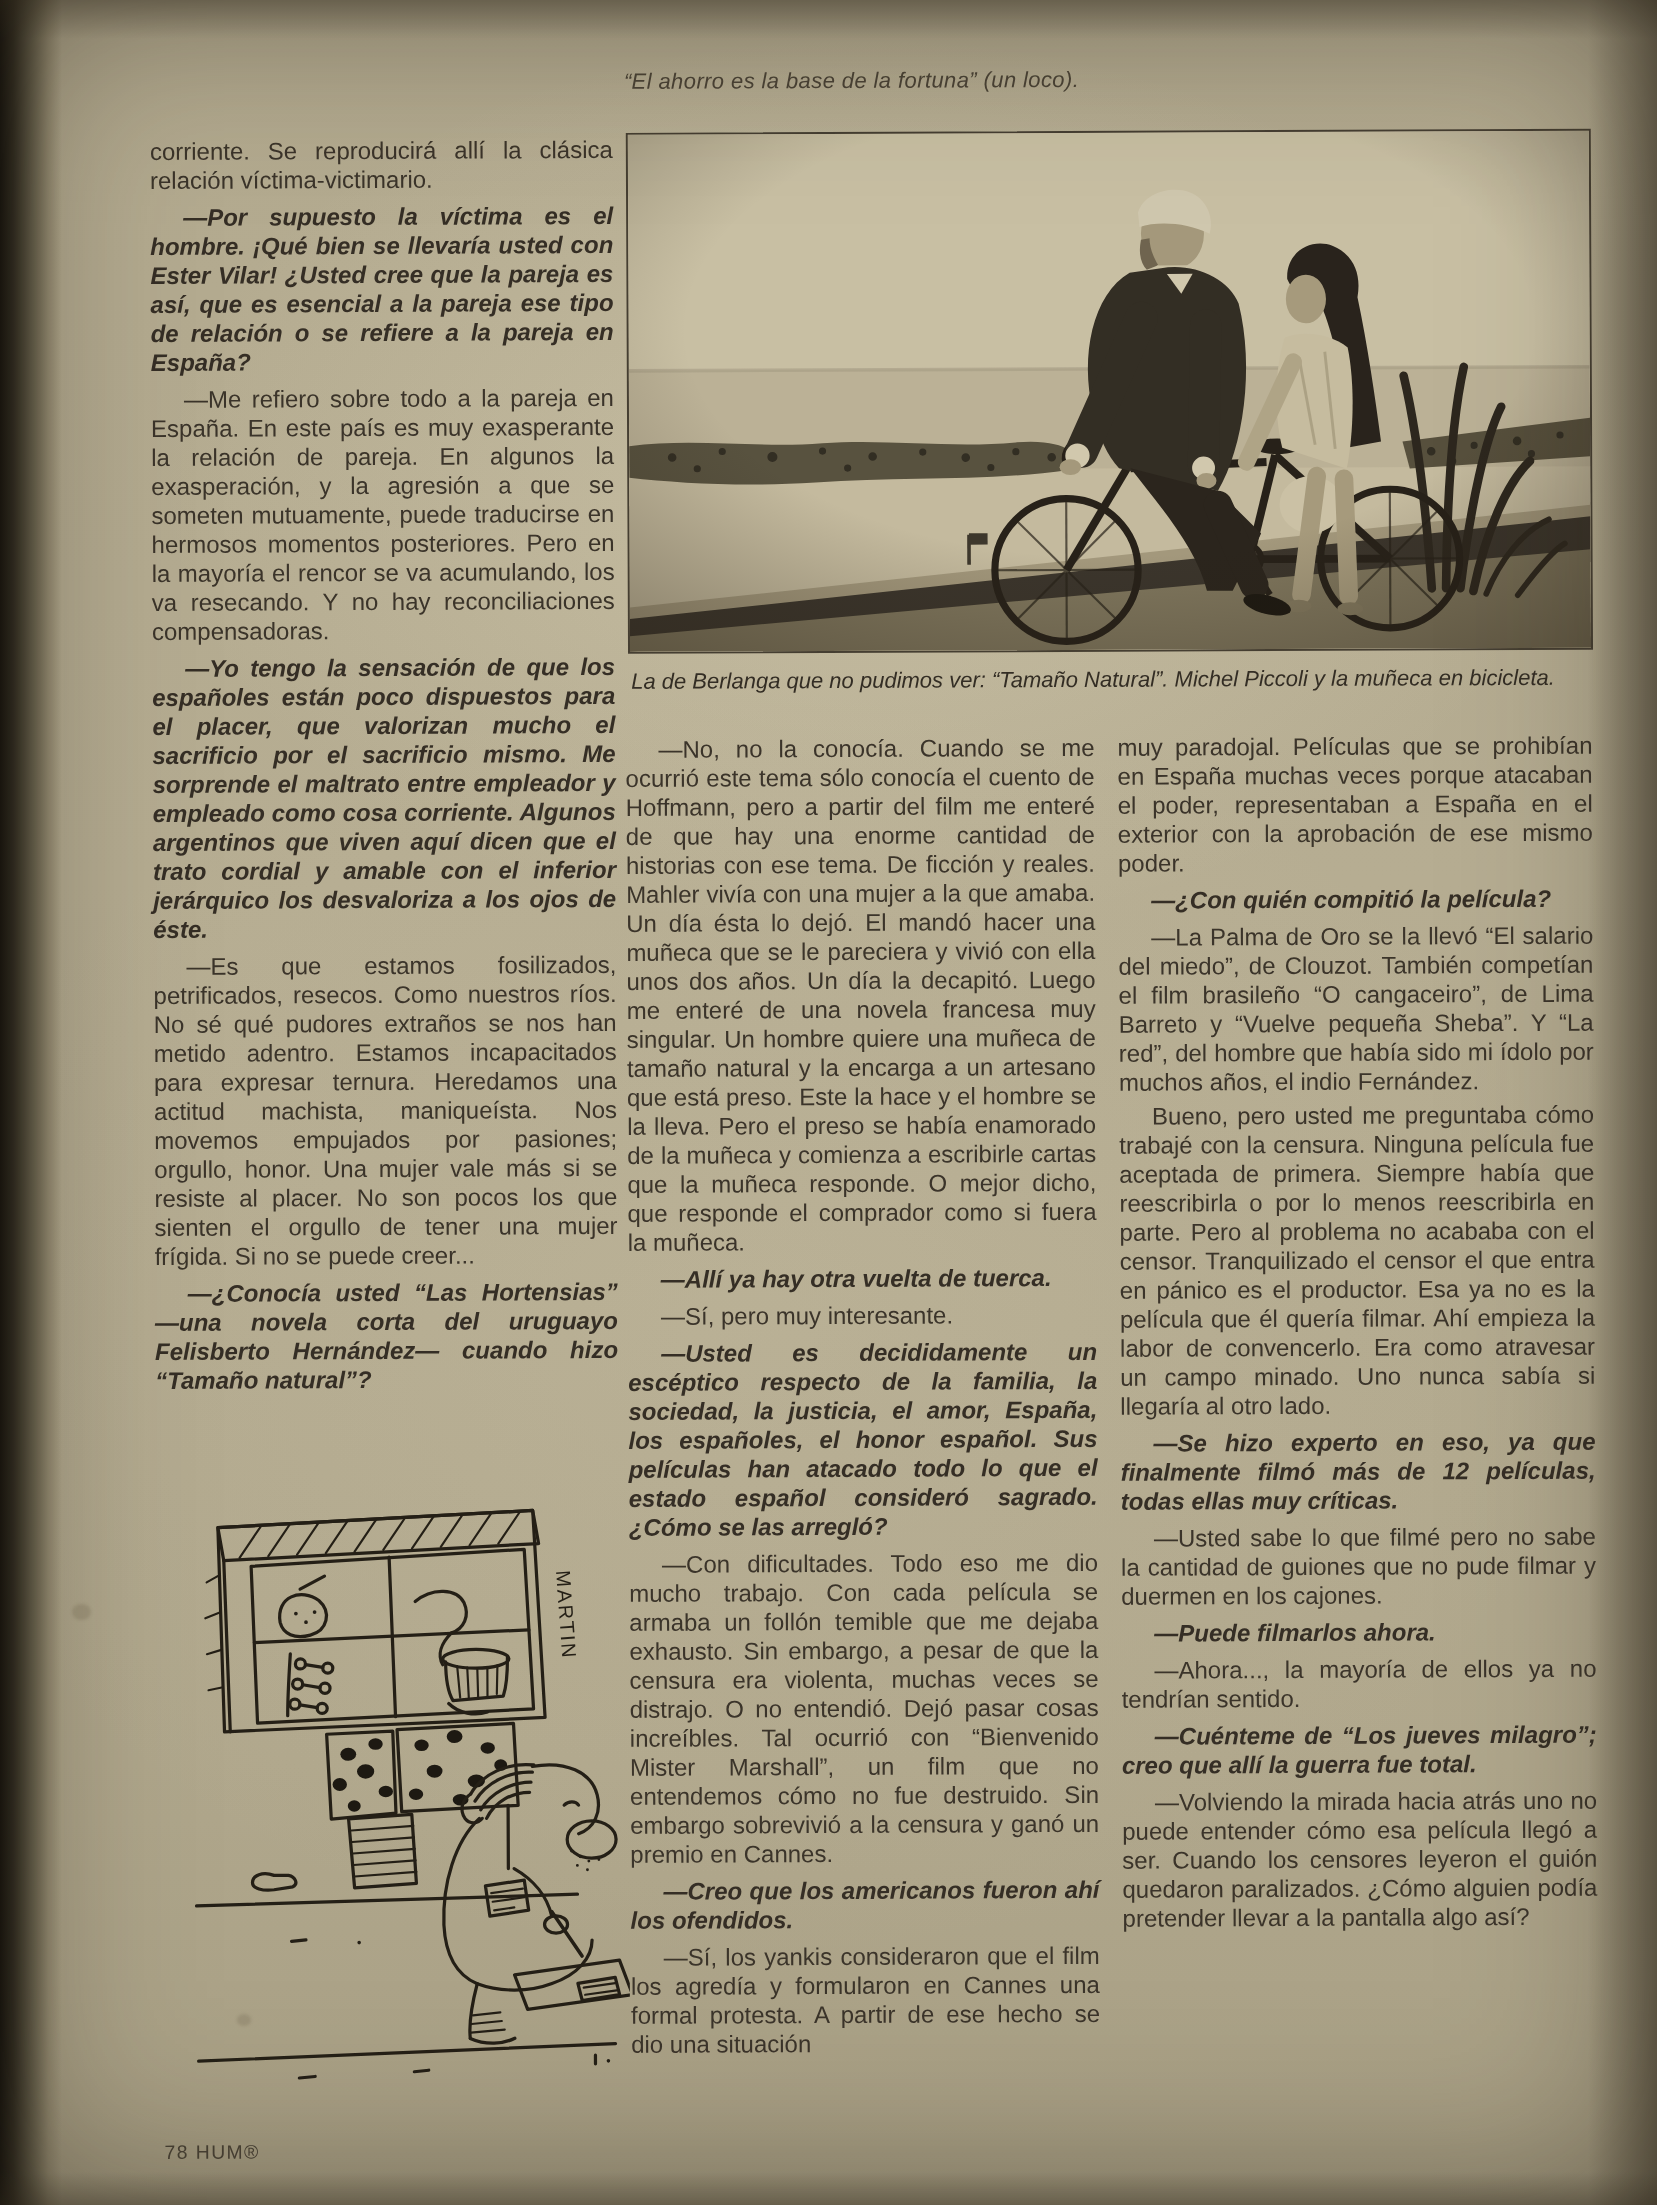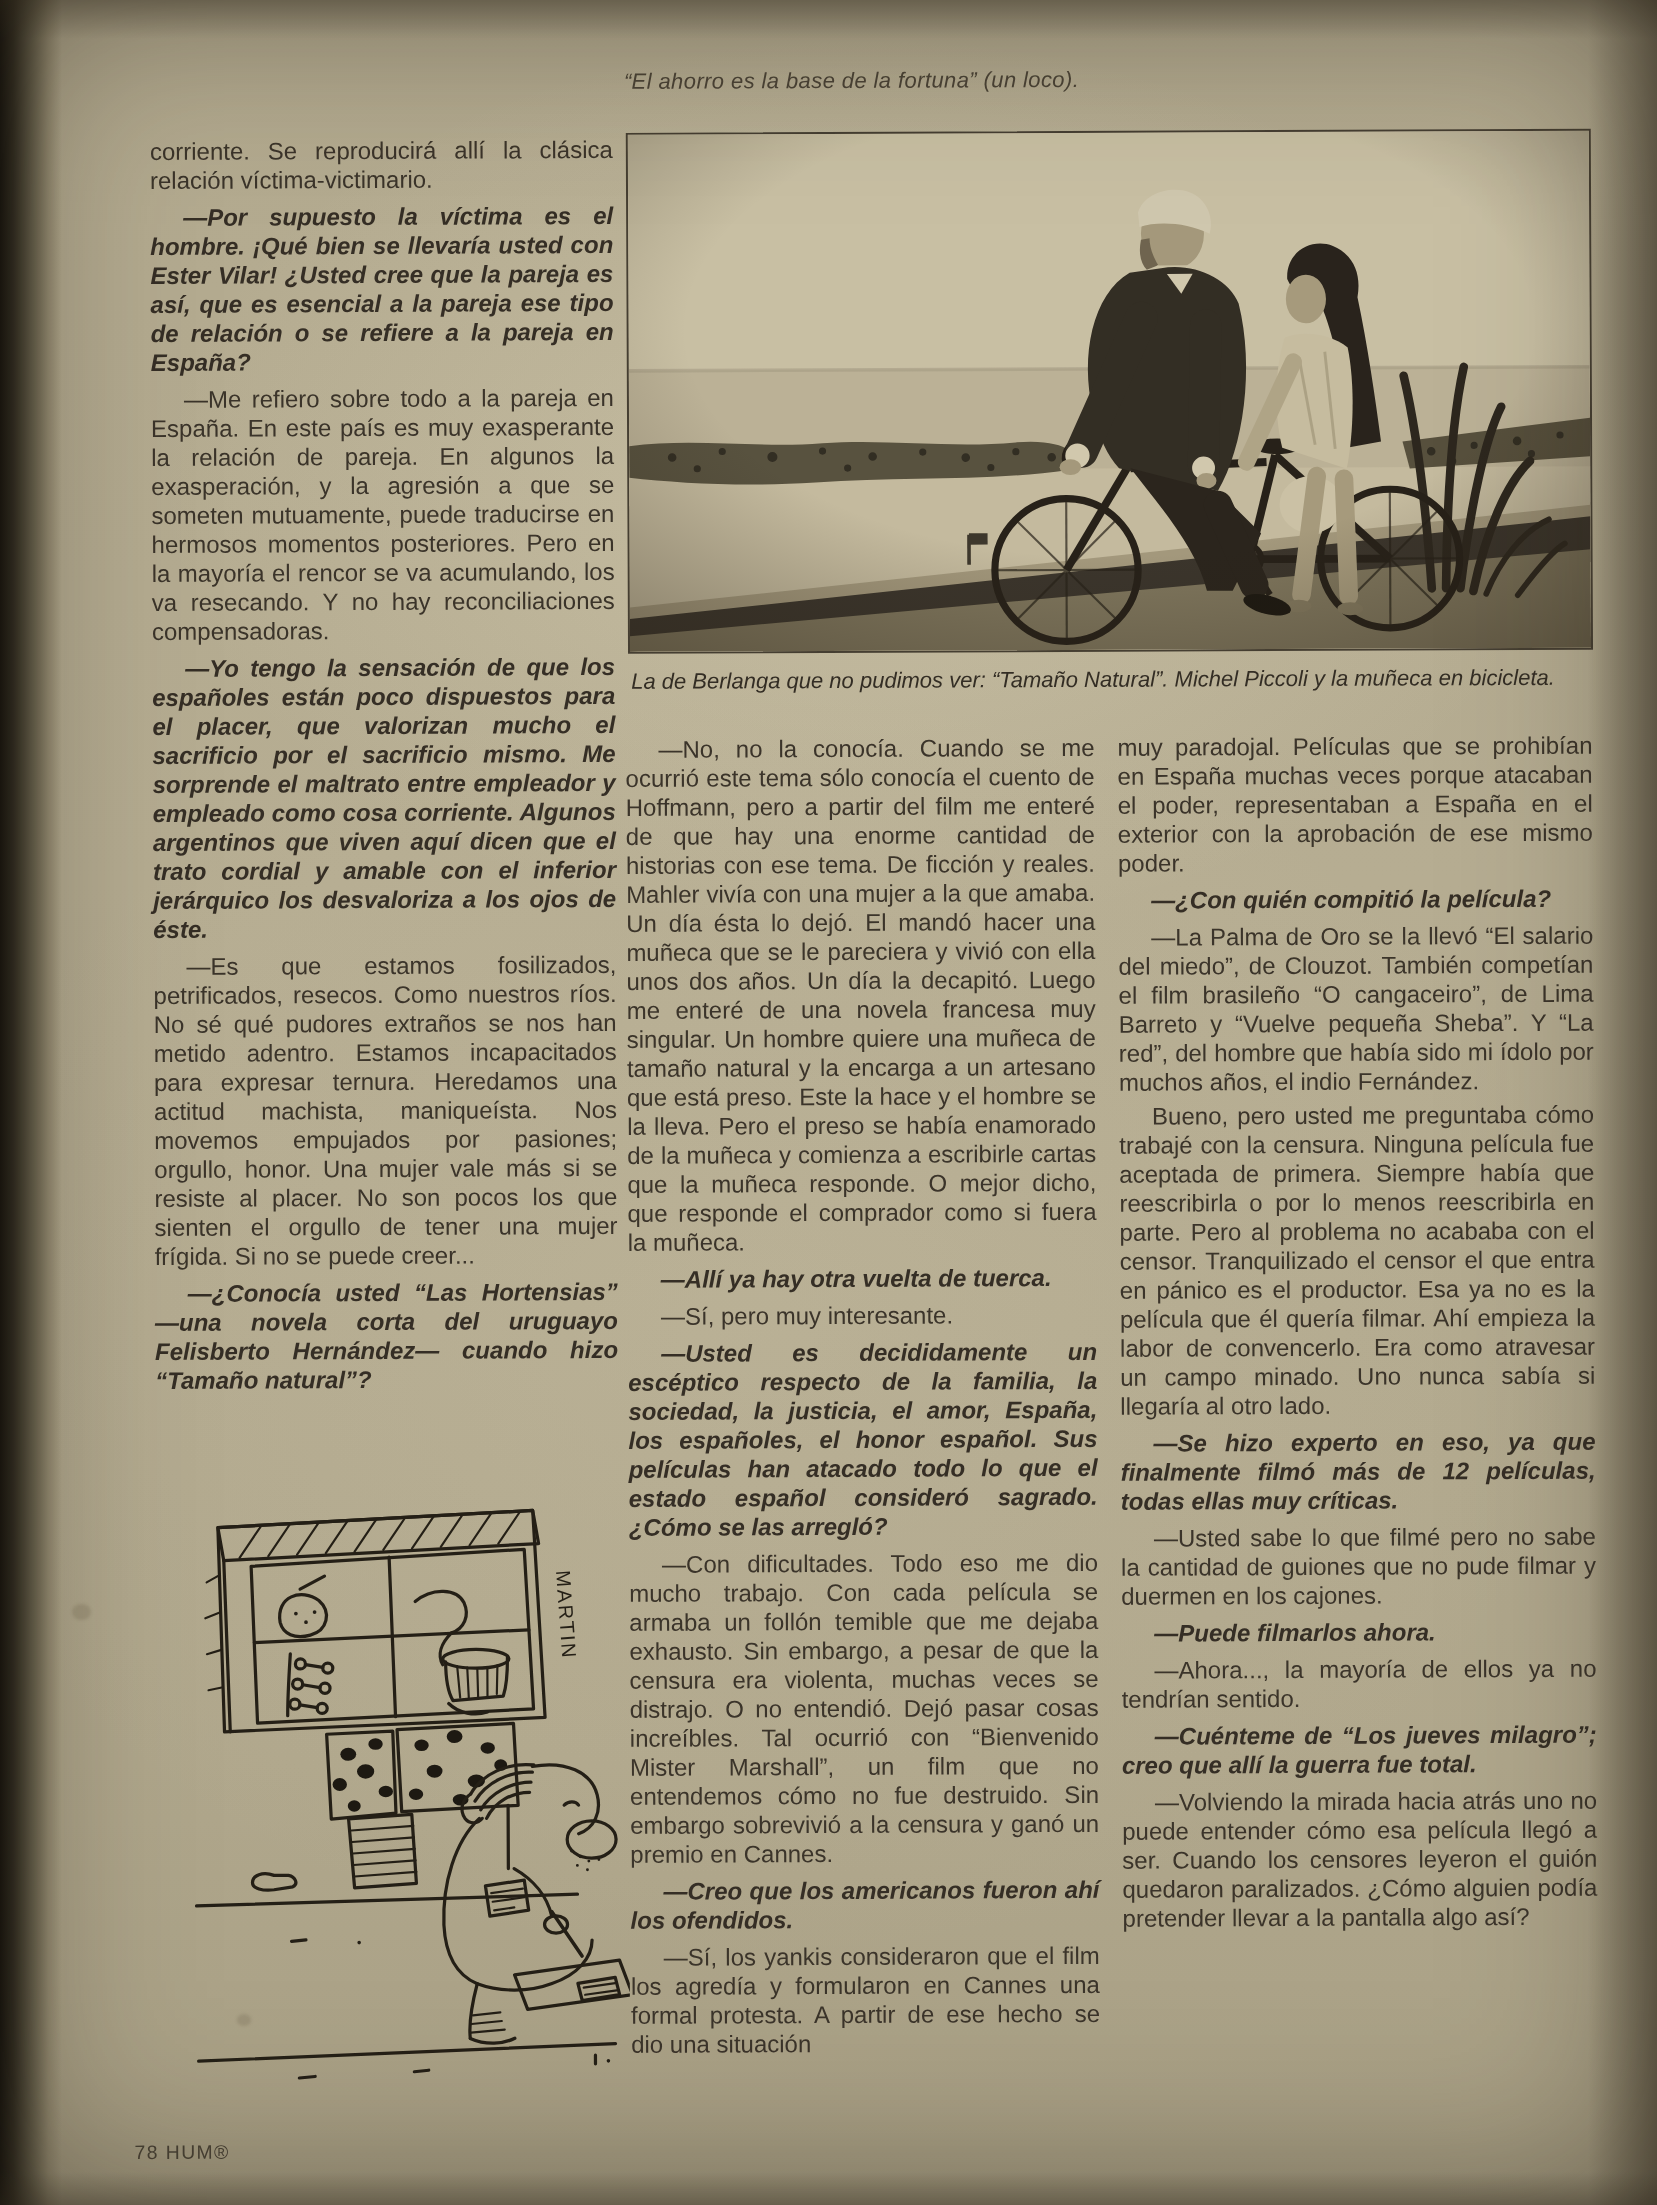--- a/index.html
+++ b/index.html
@@ -41,21 +41,21 @@
     border:2.2px solid #453e31;box-sizing:border-box;background:#c8bfa4;
   }
   .photo svg{display:block;width:100%;height:100%;}
   .caption{
     position:absolute;left:633px;top:666px;width:964px;
     font-style:italic;font-size:22px;line-height:29.5px;color:#332d24;text-align:left;
   }
   .cartoon{position:absolute;left:108px;top:1479px;width:518px;height:647px;}
   .cartoon svg{display:block;width:100%;height:100%;}
   .footer{
-    position:absolute;left:130px;top:2138px;font-size:19.4px;letter-spacing:1.4px;color:#4a4336;
+    position:absolute;left:160px;top:2138px;font-size:19.4px;letter-spacing:1.4px;color:#4a4336;
   }
 </style>
 </head>
 <body>
 
 <div class="sheet">
   <div class="spine"></div>
   <div class="edge-right"></div>
   <div class="edge-top"></div>
   <div class="edge-bottom"></div>

